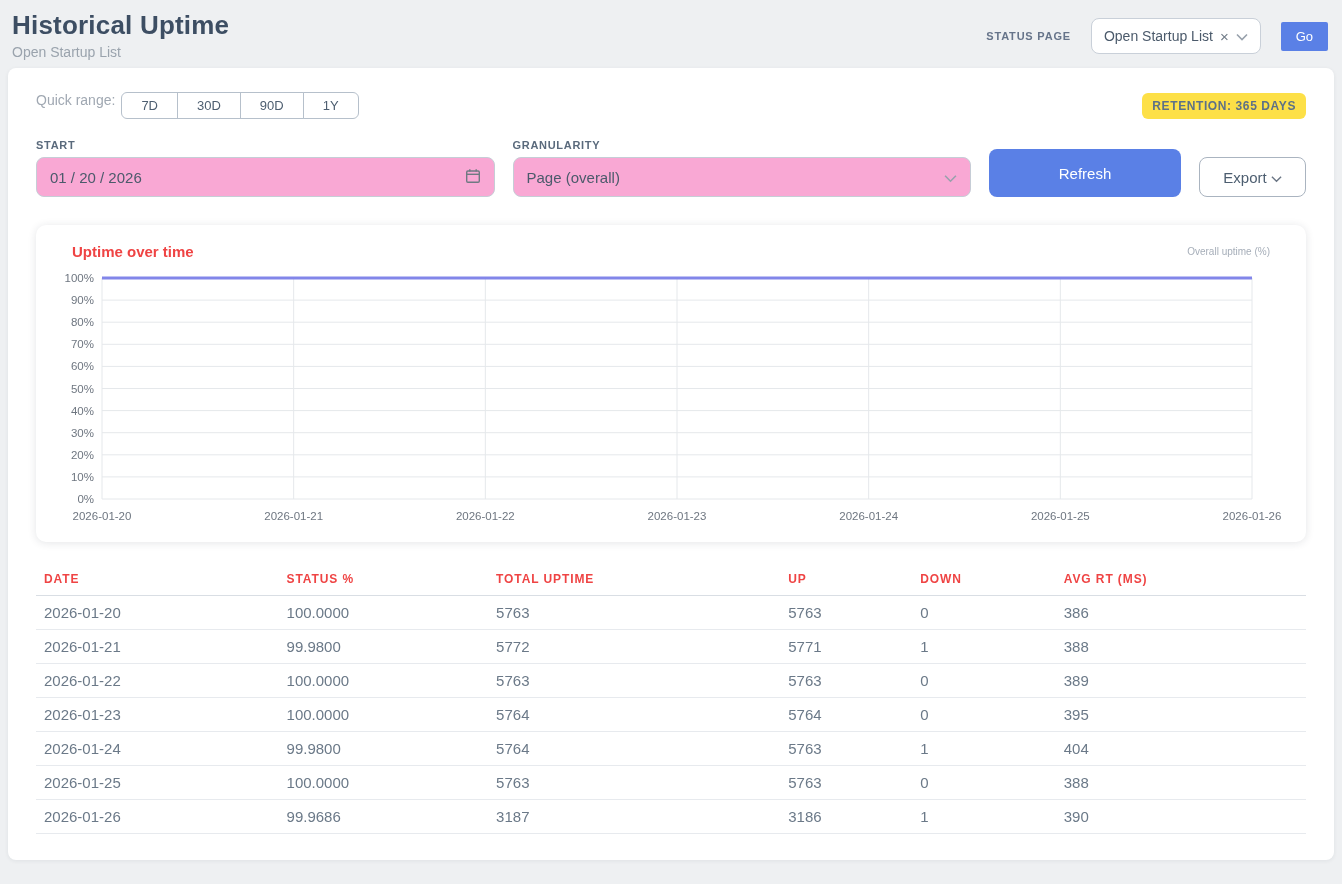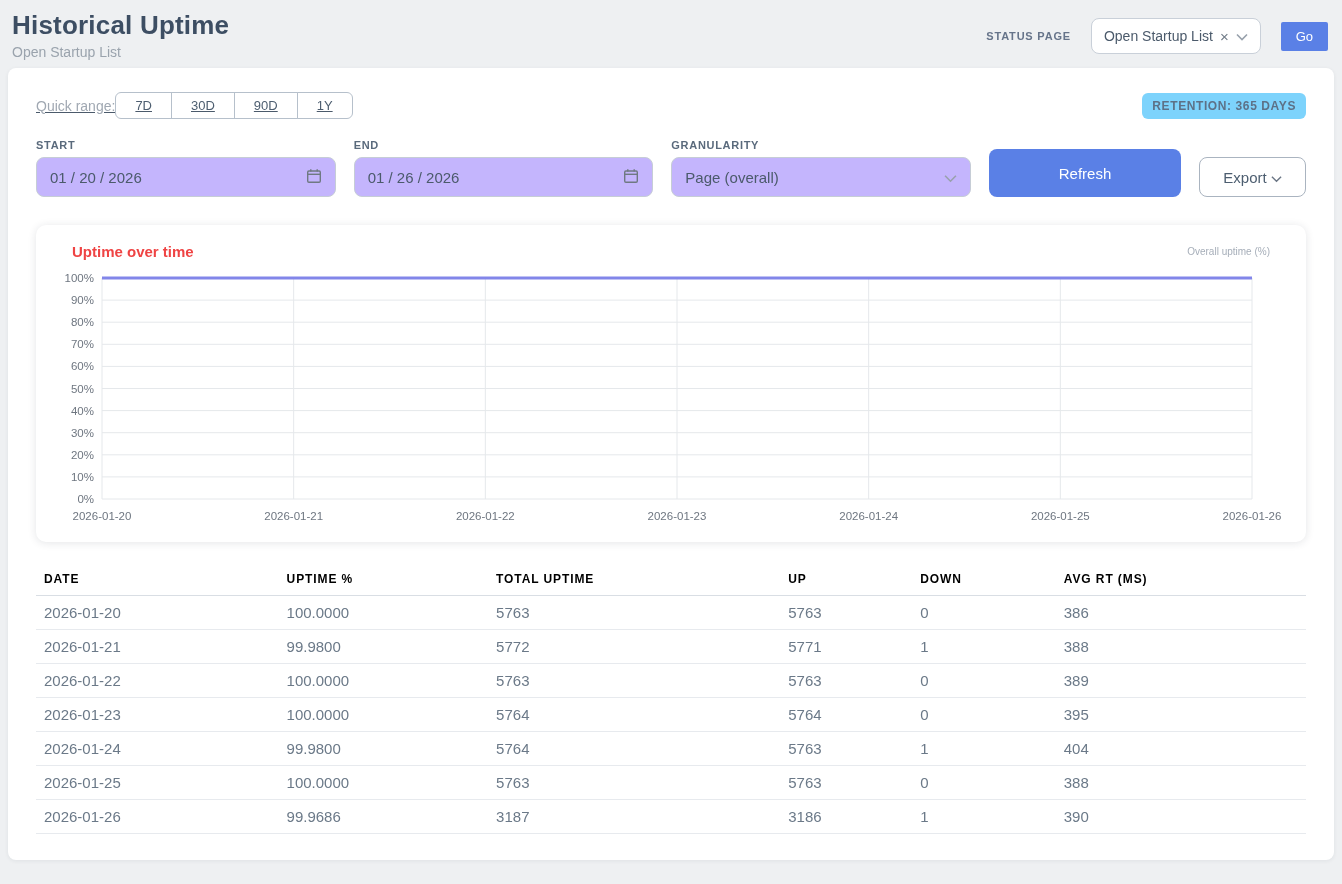--- a/index.html
+++ b/index.html
@@ -16,44 +16,44 @@
   .header-right { display:flex; align-items:center; gap:20px; margin-top:8px; }
   .status-page-label { font-size:11px; font-weight:700; letter-spacing:0.8px; color:#66748a; }
   .status-select { display:flex; align-items:center; gap:7px; background:#fff; border:1px solid #c9d0d9; border-radius:8px; padding:8px 12px; min-width:158px; cursor:pointer; }
   .status-select .sel-text { font-size:14px; color:#4b5a6b; }
   .status-select .clear-x { font-size:15px; color:#707b87; line-height:1; }
   .go-btn { background:#5a80e6; color:#fff; border:none; border-radius:2px; font-size:13px; padding:7px 15px; cursor:pointer; font-family:inherit; }
   
   .panel { background:#fff; border-radius:8px; margin:0 8px 8px 8px; padding:24px 28px 26px 28px; box-shadow:0 1px 4px rgba(30,40,60,0.07); }
   
   .quick-row { display:flex; align-items:center; justify-content:space-between; margin-bottom:20px; }
-  .quick-left { display:flex; align-items:center; gap:0;text-decoration:underline; }
+  .quick-left { display:flex; gap:6px; }
   .quick-label { font-size:14px; color:#a0a8b2; }
   .qr-group { display:flex; }
   .qr-btn { border:1px solid #b6c0cb; background:#fff; padding:5px 19px; font-size:13px; color:#4d5e70; margin-left:-1px; cursor:pointer; font-family:inherit; }
   .qr-btn:first-child { border-radius:6px 0 0 6px; margin-left:0; }
   .qr-btn:last-child { border-radius:0 6px 6px 0; }
-  .retention-badge { background:#7dd3fc; color:#5d7187; border-radius:6px; padding:6px 10px; font-size:12px; font-weight:700; letter-spacing:0.6px; }
+  .retention-badge { background:#fde047; color:#5d7187; border-radius:6px; padding:6px 10px; font-size:12px; font-weight:700; letter-spacing:0.6px; }
   
   .form-row { display:flex; gap:18px; align-items:flex-end; }
   .field { flex:1; }
   .field-label { font-size:11px; font-weight:700; letter-spacing:0.7px; color:#5a6a7c; margin-bottom:6px; }
-  .input-box { display:flex; align-items:center; justify-content:space-between; height:40px; border:1px solid #c6cdd6; border-radius:8px; padding:0 13px; background:#c4b5fd; font-size:15px; color:#4b5a6b; cursor:pointer; }
+  .input-box { display:flex; align-items:center; justify-content:space-between; height:40px; border:1px solid #c6cdd6; border-radius:8px; padding:0 13px; background:#f9a8d4; font-size:15px; color:#4b5a6b; cursor:pointer; }
   .refresh-btn { width:192px; height:48px; background:#5a80e6; color:#fff; border:none; border-radius:8px; font-size:15px; cursor:pointer; font-family:inherit; }
   .export-btn { width:107px; height:40px; background:#fff; border:1px solid #aab4c0; border-radius:8px; font-size:15px; color:#4d5e70; cursor:pointer; font-family:inherit; display:flex; align-items:center; justify-content:center; gap:4px; }
   
   .chart-card { margin-top:28px; background:#fff; border-radius:10px; box-shadow:0 1px 8px rgba(30,40,60,0.12); padding:18px 20px 14px 20px; }
   .chart-head { display:flex; justify-content:space-between; align-items:center; padding:0 16px 10px 16px; }
   .chart-title { font-size:15px; font-weight:700; color:#ef4444; }
   .chart-legend { font-size:10px; color:#a6aeb9; }
   .chart-wrap svg { display:block; width:100%; height:auto; }
   .tick { font-family:"Liberation Sans","DejaVu Sans",sans-serif; font-size:11.5px; fill:#6e7680; }
   
   .uptime-table { width:100%; border-collapse:collapse; margin-top:24px; }
-  .uptime-table th { text-align:left; font-size:12px; font-weight:700; letter-spacing:0.9px; color:#000000; padding:6px 8px 9px 8px; border-bottom:1px solid #d9dee4; }
+  .uptime-table th { text-align:left; font-size:12px; font-weight:700; letter-spacing:0.9px; color:#ef4444; padding:6px 8px 9px 8px; border-bottom:1px solid #d9dee4; }
   .uptime-table td { font-size:15px; color:#6b7988; padding:8px 8px; border-bottom:1px solid #e7eaee; }
 </style>
 </head>
 <body>
 
 <div class="page-header">
   <div>
     <div class="page-title">Historical Uptime</div>
     <div class="page-subtitle">Open Startup List</div>
   </div>
@@ -85,34 +85,20 @@
         </div>
     </div>
     <span class="retention-badge">RETENTION: 365 DAYS</span>
   </div>
 
   <div class="form-row">
     <div class="field">
       <div class="field-label">START</div>
       <div class="input-box">
         <span>01 / 20 / 2026</span>
-        <span>
-          <svg width="16" height="16" viewBox="0 0 16 16">
-              <rect x="1.7" y="3" width="12.6" height="11.3" rx="1.2" fill="none" stroke="#6f7982" stroke-width="1.4"></rect>
-              <line x1="1.7" y1="6.3" x2="14.3" y2="6.3" stroke="#6f7982" stroke-width="1.4"></line>
-              <line x1="4.8" y1="1.2" x2="4.8" y2="3.6" stroke="#6f7982" stroke-width="1.4"></line>
-              <line x1="11.2" y1="1.2" x2="11.2" y2="3.6" stroke="#6f7982" stroke-width="1.4"></line>
-            </svg>
-        </span>
-      </div>
-    </div>
-    <div class="field">
-      <div class="field-label">END</div>
-      <div class="input-box">
-        <span>01 / 26 / 2026</span>
         <span>
           <svg width="16" height="16" viewBox="0 0 16 16">
               <rect x="1.7" y="3" width="12.6" height="11.3" rx="1.2" fill="none" stroke="#6f7982" stroke-width="1.4"></rect>
               <line x1="1.7" y1="6.3" x2="14.3" y2="6.3" stroke="#6f7982" stroke-width="1.4"></line>
               <line x1="4.8" y1="1.2" x2="4.8" y2="3.6" stroke="#6f7982" stroke-width="1.4"></line>
               <line x1="11.2" y1="1.2" x2="11.2" y2="3.6" stroke="#6f7982" stroke-width="1.4"></line>
             </svg>
         </span>
       </div>
     </div>
@@ -191,21 +177,21 @@
       <col style="width:19.1%">
         <col style="width:16.5%">
         <col style="width:23.0%">
       <col style="width:10.4%">
         <col style="width:11.3%">
         <col style="width:19.7%">
     </colgroup>
     <thead>
       <tr>
           <th>DATE</th>
-          <th>UPTIME %</th>
+          <th>STATUS %</th>
           <th>TOTAL UPTIME</th>
           <th>UP</th>
           <th>DOWN</th>
           <th>AVG RT (MS)</th>
         </tr>
     </thead>
     <tbody>
         <tr>
           <td>2026-01-20</td>
           <td>100.0000</td>

